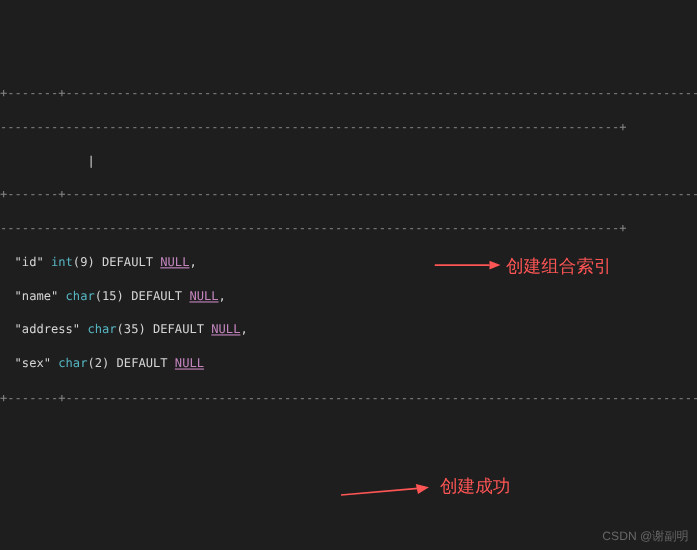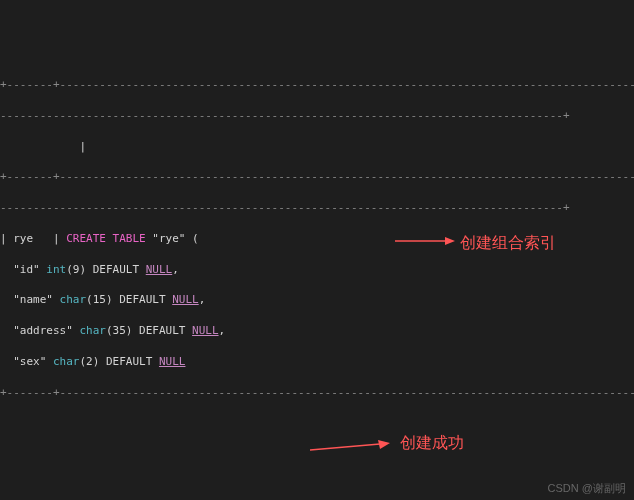--- a/index.html
+++ b/index.html
@@ -43,21 +43,20 @@
 <body>
 
 
 
 <div>
 <span class="line dashes">+-------+-------------------------------------------------------------------------------------------------</span>
 <span class="line dashes">-------------------------------------------------------------------------------------+</span>
 <span class="line"><span>            |</span></span>
 <span class="line dashes">+-------+-------------------------------------------------------------------------------------------------</span>
 <span class="line dashes">-------------------------------------------------------------------------------------+</span>
-<span class="line"><span>| rye   | </span><span class="keyword-pink">CREATE TABLE</span><span> "rye" (</span></span>
 <span class="line"><span>  "id" </span><span class="keyword-cyan">int</span><span>(9) DEFAULT </span><span class="null-purple">NULL</span><span>,</span></span>
 <span class="line"><span>  "name" </span><span class="keyword-cyan">char</span><span>(15) DEFAULT </span><span class="null-purple">NULL</span><span>,</span></span>
 <span class="line"><span>  "address" </span><span class="keyword-cyan">char</span><span>(35) DEFAULT </span><span class="null-purple">NULL</span><span>,</span></span>
 <span class="line"><span>  "sex" </span><span class="keyword-cyan">char</span><span>(2) DEFAULT </span><span class="null-purple">NULL</span></span>
 <span class="line dashes">+-------+-------------------------------------------------------------------------------------------------</span>
 
 
 
 
 

